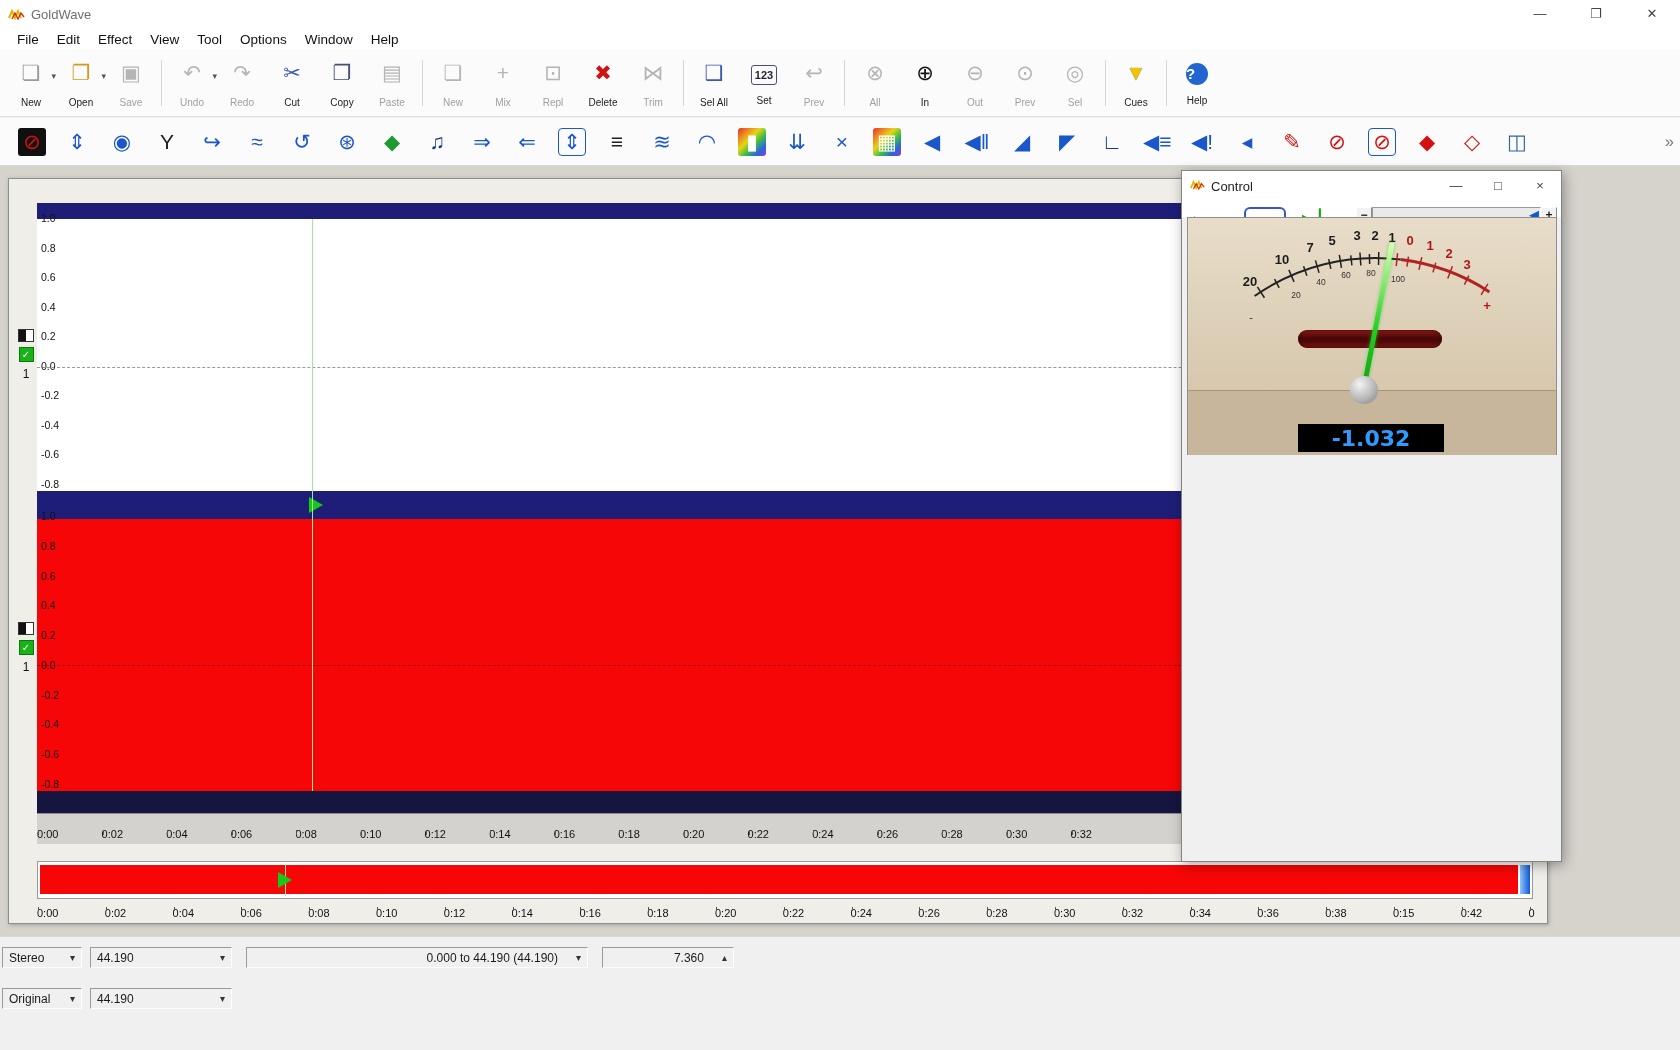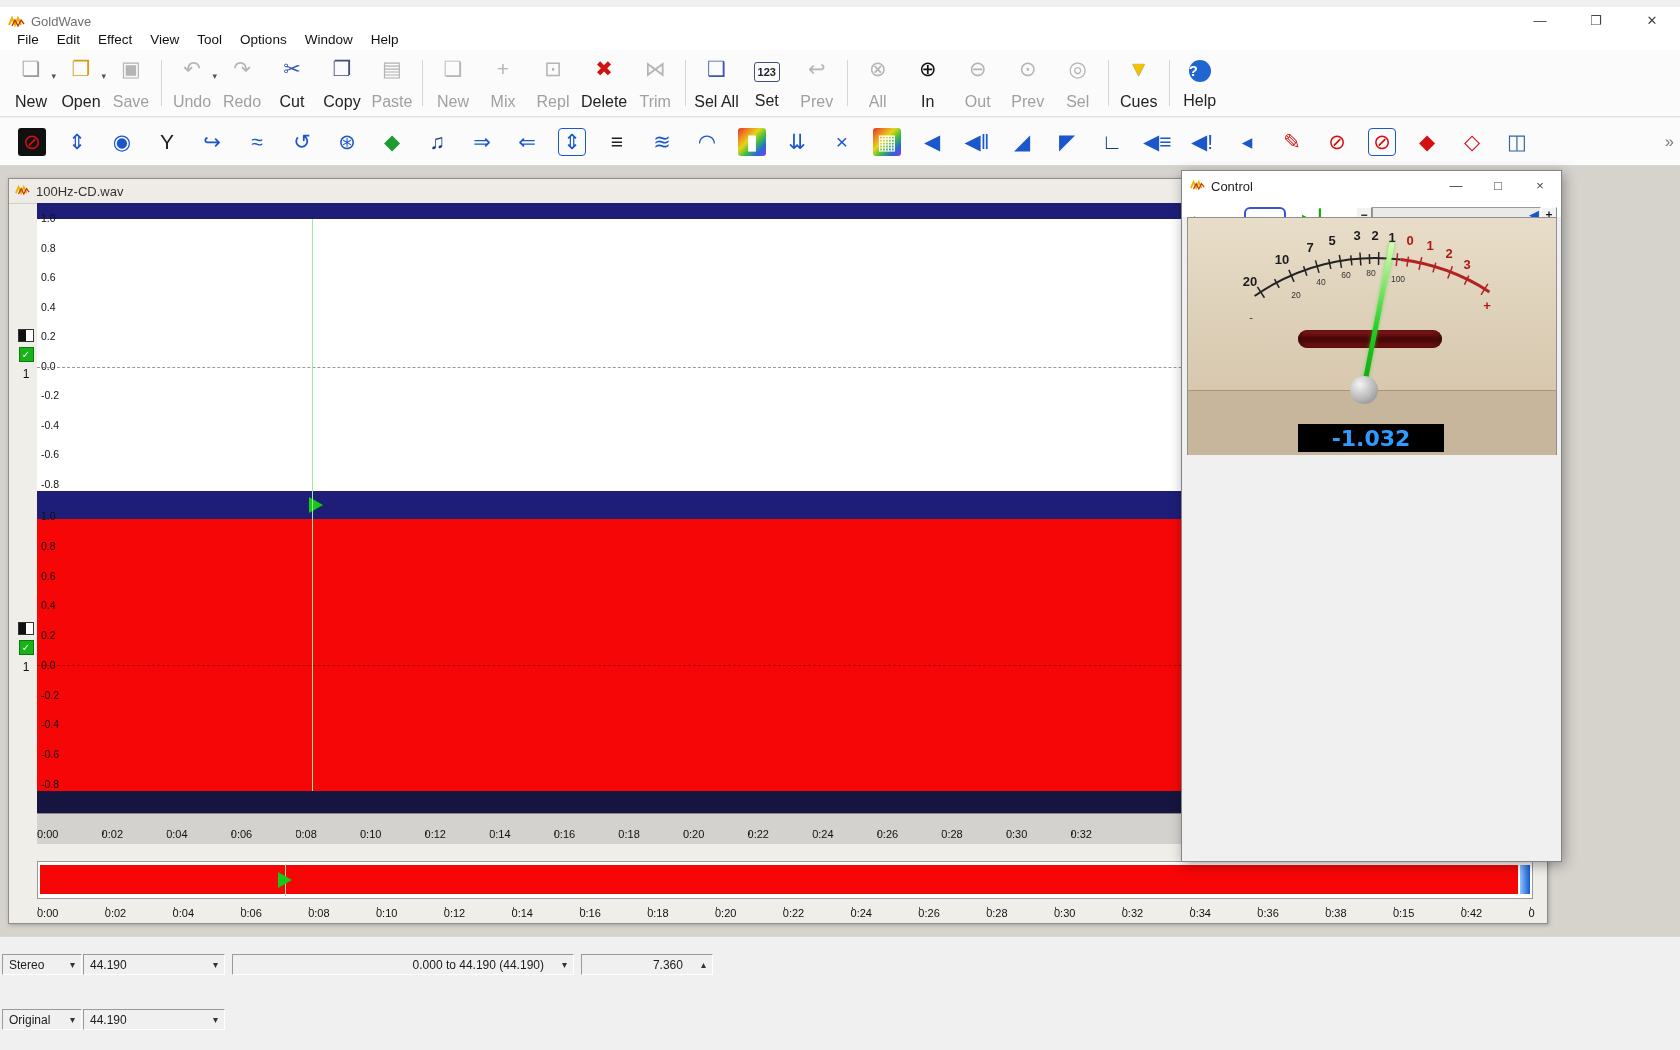--- a/index.html
+++ b/index.html
@@ -1,38 +1,38 @@
 <!DOCTYPE html>
 <html><head>
 <meta charset="utf-8">
 <style>
   html,body{margin:0;padding:0}
   body{width:1680px;height:1050px;position:relative;overflow:hidden;
        font-family:"Liberation Sans",sans-serif;background:#f0f0f0;color:#1a1a1a;}
   .abs{position:absolute}
 
   
-  .titlebar{position:absolute;left:0;top:7px;width:1680px;height:28px;background:#fff;
+  .titlebar{position:absolute;left:0;top:0;width:1680px;height:28px;background:#fff;
             display:flex;align-items:center;padding-left:8px;box-sizing:border-box;}
   .titlebar .logo{margin-right:6px;display:flex}
   .titlebar .ttext{font-size:13px;color:#6f6f6f}
   .winbtns{margin-left:auto;display:flex}
   .winbtn{width:56px;height:28px;line-height:28px;text-align:center;font-size:13px;color:#444}
 
   
   .menubar{position:absolute;left:0;top:28px;width:1680px;height:22px;background:#fff;
            display:flex;align-items:center;padding-left:8px;box-sizing:border-box;}
   .menu-item{padding:2px 9px;font-size:13.5px;color:#111}
 
   
   .toolbar1{position:absolute;left:0;top:50px;width:1680px;height:67px;background:#fbfbfb;
             border-bottom:1px solid #e2e2e2;display:flex;align-items:center;padding-left:6px;box-sizing:border-box;}
   .tbtn{position:relative;min-width:44px;height:56px;display:flex;flex-direction:column;align-items:center;justify-content:center;padding:0 3px}
   .ticon{font-size:21px;line-height:28px;height:28px;color:#555}
-  .tlabel{font-size:16px;color:#222;margin-top:10px;white-space:nowrap}
+  .tlabel{font-size:10px;color:#222;margin-top:10px;white-space:nowrap}
   .tbtn.dd::after{content:"▾";position:absolute;right:0px;top:16px;font-size:9px;color:#555}
   .tbtn.dis .tlabel{color:#a0a0a0}
   .tbtn.dis .ticon{color:#b5b5b5}
   .tbtn.sep{min-width:1px;width:1px;height:46px;background:#d6d6d6;padding:0;margin:0 5px}
   .c-gold .ticon{color:#d89b1e}
   .c-page .ticon{color:#9a9a9a}
   .c-steel .ticon{color:#3a58b0}
   .c-copy .ticon{color:#44507a}
   .c-del .ticon{color:#cf1212}
   .c-dark .ticon{color:#111}
@@ -88,21 +88,21 @@
   .olab::before{content:"";position:absolute;left:1px;top:0;width:1px;height:4px;background:#555}
   .chan{position:absolute;left:6px;width:22px;display:flex;flex-direction:column;align-items:center;gap:5px}
   .chan:nth-child(1){top:150px}
   .chan:nth-child(2){top:443px}
   .chan-mode{width:14px;height:11px;background:linear-gradient(90deg,#111 50%,#fff 50%);border:1px solid #333}
   .chan-check{width:13px;height:13px;background:#19b219;border:1px solid #0a7a0a;color:#fff;font-size:10px;line-height:13px;text-align:center}
   .chan-num{font-size:12px;color:#111}
 
   
   .statusbar{position:absolute;left:0;top:936px;width:1680px;height:114px;background:#f0f0f0;border-top:1px solid #d8d8d8;box-sizing:border-box}
-  .srow{display:flex;height:21px;padding:17px 2px;gap:1px}
+  .srow{display:flex;height:21px;padding:10px 2px;gap:8px}
   .sfield{border:1px solid;border-color:#9a9a9a #fff #fff #9a9a9a;background:#f0f0f0;font-size:12px;
           display:flex;align-items:center;justify-content:space-between;padding:0 6px;box-sizing:border-box;white-space:nowrap;overflow:hidden}
   .sfield.center{justify-content:flex-end;gap:10px}
   .sarrow{font-size:10px;color:#333;margin-left:8px}
   .sarrow:empty{display:none}
   .w1{width:80px}.w2{width:142px}.w3{width:342px;margin-left:6px}.w4{width:132px;margin-left:6px}
   .grow{flex:1;margin-left:6px;justify-content:flex-start}
 
   
   .ctl{position:absolute;left:1181px;top:170px;width:381px;height:692px;background:#f0f0f0;
@@ -372,29 +372,20 @@
       <span class="eicon g-red chip-blue">⊘</span>
       <span class="eicon g-red">◆</span>
       <span class="eicon g-red">◇</span>
       <span class="eicon g-steel">◫</span>
     </div>
   <span class="ovflow">»</span>
 </div>
 
 <div class="workspace">
   <div class="doc">
-    <div class="doc-title">
-      <span class="logo">
-        <svg width="15" height="12" viewBox="0 0 17 13">
-            <polyline points="1,10 4,3 7,10 10,3 13,10" fill="none" stroke="#e8b400" stroke-width="2"></polyline>
-            <polyline points="4,11 7,5 10,11 13,5 16,9" fill="none" stroke="#cc3300" stroke-width="1.4"></polyline>
-          </svg>
-      </span>
-      <span>100Hz-CD.wav</span>
-    </div>
 
     <div>
         <div class="chan">
         <span class="chan-mode"></span>
         <span class="chan-check">✓</span>
         <span class="chan-num">1</span>
       </div>
         <div class="chan">
         <span class="chan-mode"></span>
         <span class="chan-check">✓</span>

